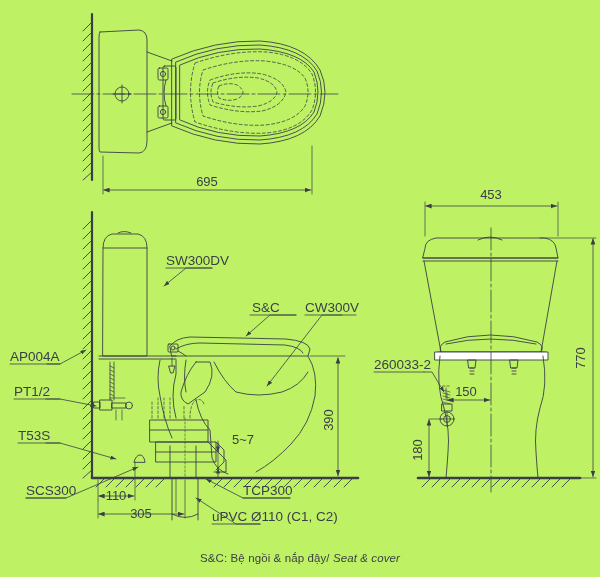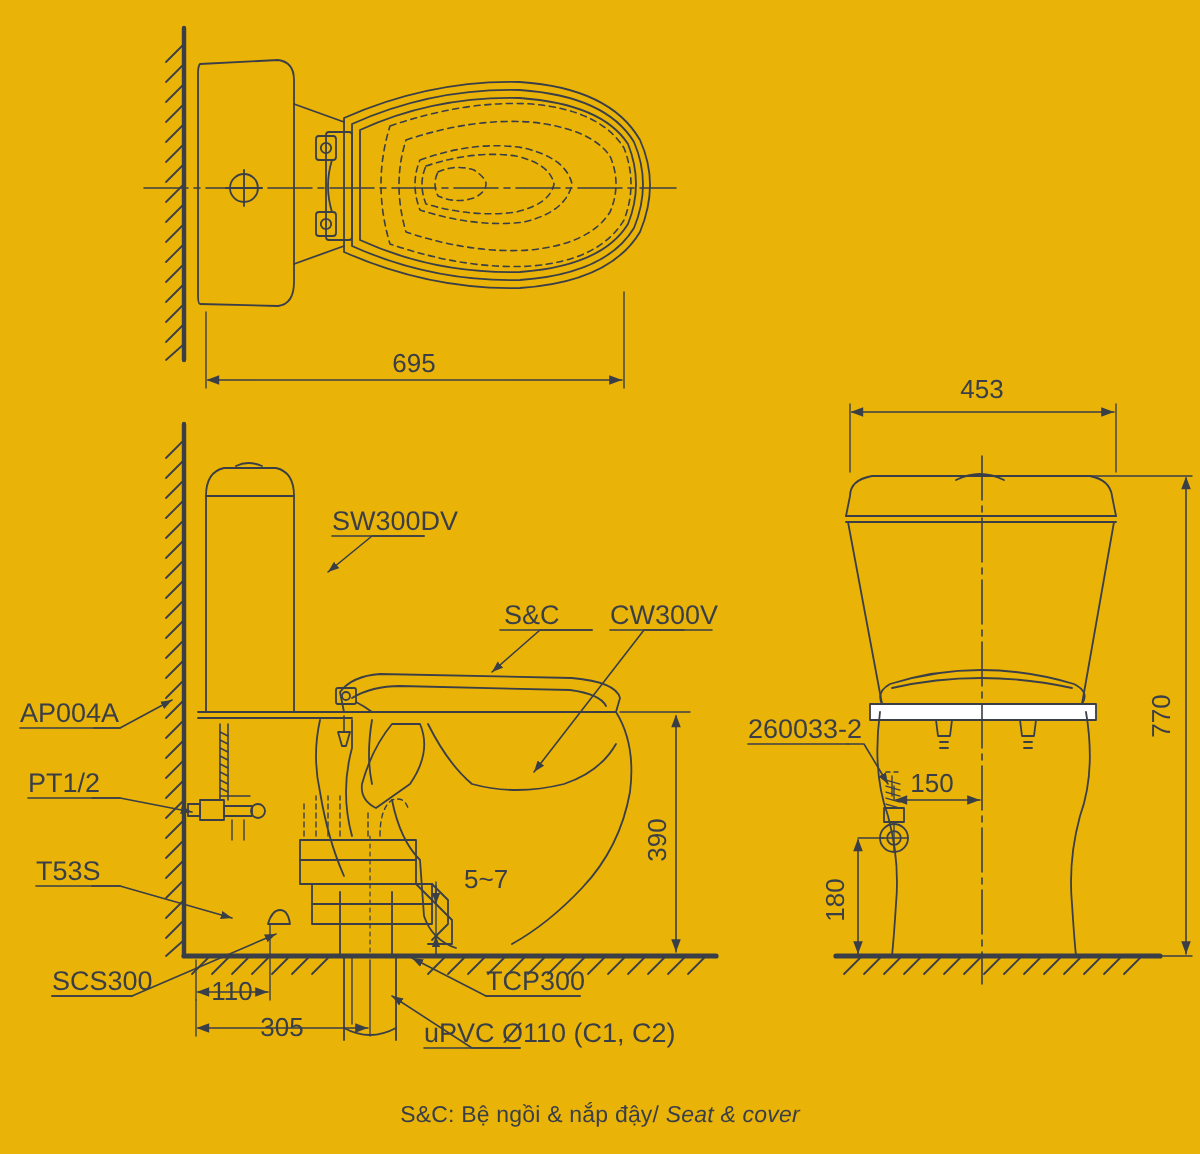--- a/index.html
+++ b/index.html
@@ -4,21 +4,21 @@
 <style>
   html, body {
     margin: 0;
     padding: 0;
     background: #ffffff;
   }
   #page {
     position: relative;
     width: 600px;
     height: 577px;
-    background: #eab308;
+    background: #bef264;
     font-family: "Liberation Sans", sans-serif;
     overflow: hidden;
   }
   #drawing {
     position: absolute;
     left: 0;
     top: 0;
     width: 600px;
     height: 577px;
   }

